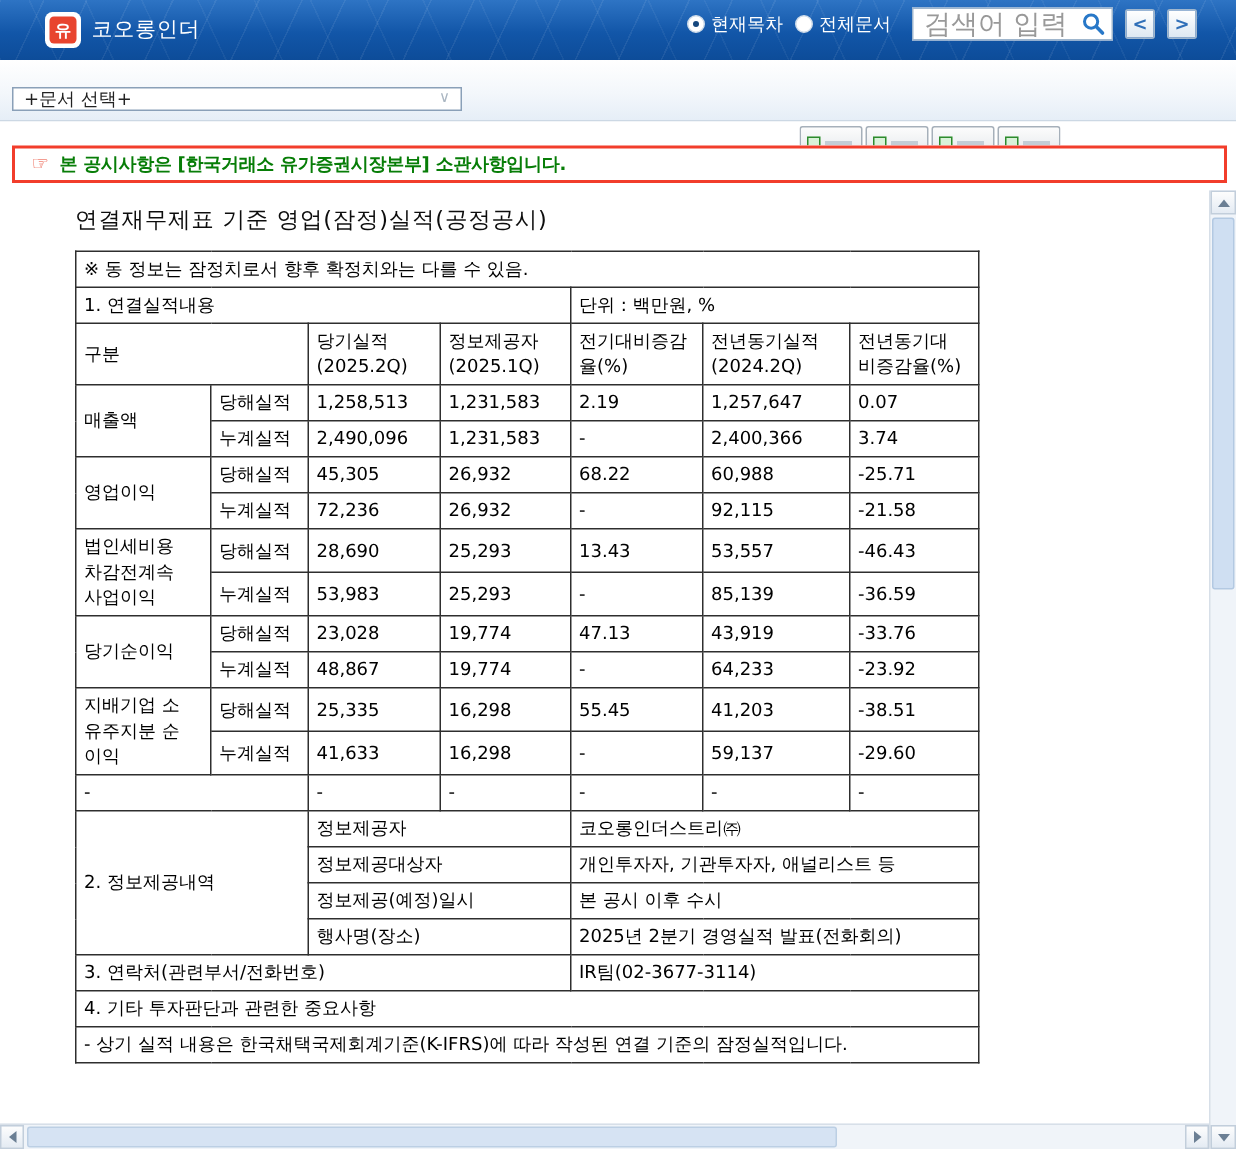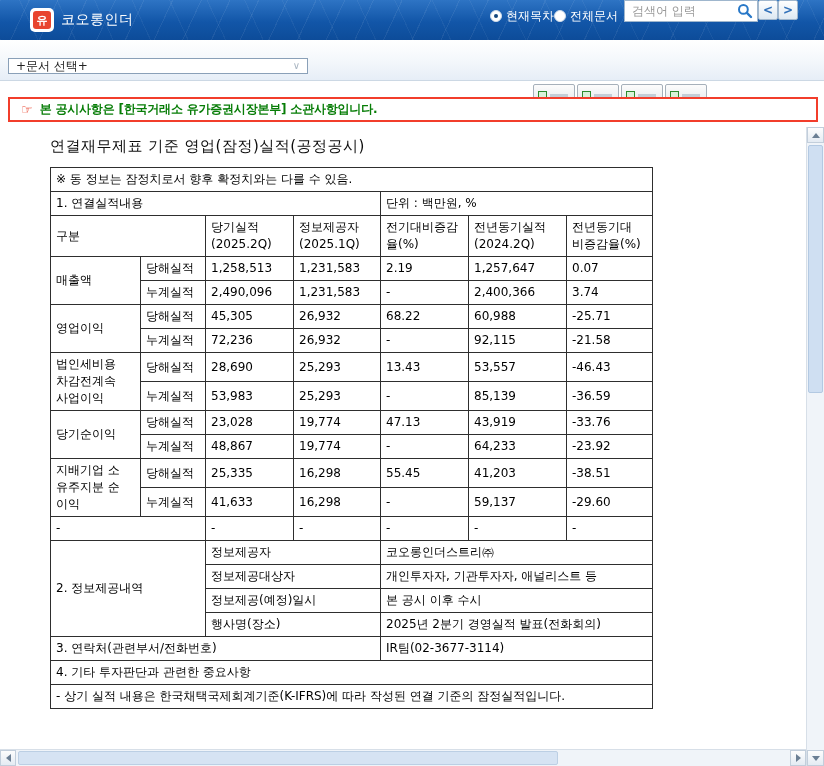--- a/index.html
+++ b/index.html
@@ -24,28 +24,28 @@
     pointer-events:none;
   }
   .brand{ display:flex; align-items:center; gap:7px; margin-left:30px; position:relative; z-index:1; }
   .badge-wrap{ width:24px; height:24px; background:#fff; border-radius:5px;
     display:flex; align-items:center; justify-content:center; }
   .badge{ width:18px; height:18px; background:#e8442e; border-radius:3px; color:#fff;
     font-size:11px; font-weight:bold; display:flex; align-items:center; justify-content:center; }
   .company{ color:#fff; font-size:14px; font-weight:normal; letter-spacing:.5px; }
 
   .top-controls{ position:absolute; right:26px; top:0; height:32px;
-    display:flex; gap:0; z-index:1; }
+    display:flex; align-items:center; gap:8px; z-index:1; }
   .radio-group{ display:flex; align-items:center; gap:4px; color:#fff; font-size:12px; cursor:pointer; white-space:nowrap; }
   .radio{ width:12px; height:12px; border-radius:50%; background:#fff; border:1px solid #cfdcEA; position:relative; flex:none; }
   .radio.checked::after{ content:""; position:absolute; left:3px; top:3px; width:4px; height:4px;
     border-radius:50%; background:#15477e; }
   .searchbox{ display:flex; align-items:center; background:#fff; border:1px solid #9fb6cd;
     height:22px; width:134px; padding:0 2px 0 7px; margin-left:6px; }
-  .search-input{ border:none; outline:none; flex:1; min-width:0; font-size:12px; color:#333; font-family:inherit; background:transparent; }
+  .search-input{ border:none; outline:none; flex:1; min-width:0; font-size:18px; color:#333; font-family:inherit; background:transparent; }
   .search-input::placeholder{ color:#999; }
   .search-btn{ border:none; background:transparent; width:20px; height:20px; padding:0;
     display:flex; align-items:center; justify-content:center; cursor:pointer; flex:none; }
   .nav-btn{ width:20px; height:20px; background:linear-gradient(#ffffff,#dde8f2);
     border:1px solid #9fb6cd; border-radius:2px; color:#2f6fb8; font-size:12px; font-weight:bold;
     display:flex; align-items:center; justify-content:center; cursor:pointer; padding:0; font-family:inherit; }
 
   
   .docbar{ position:absolute; left:0; top:40px; width:824px; height:41px;
     background:linear-gradient(180deg,#ffffff 0%,#f3f7fb 55%,#e6eef7 100%);

